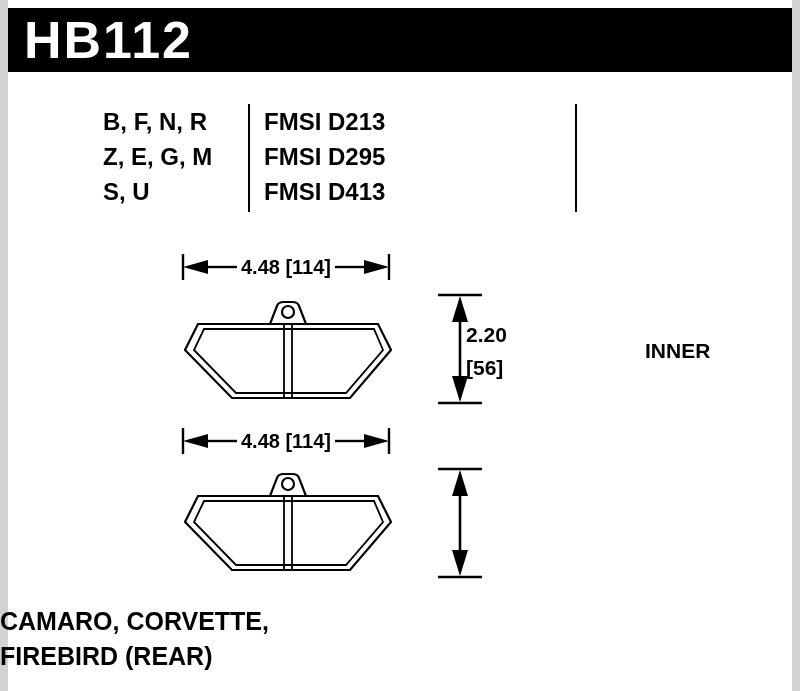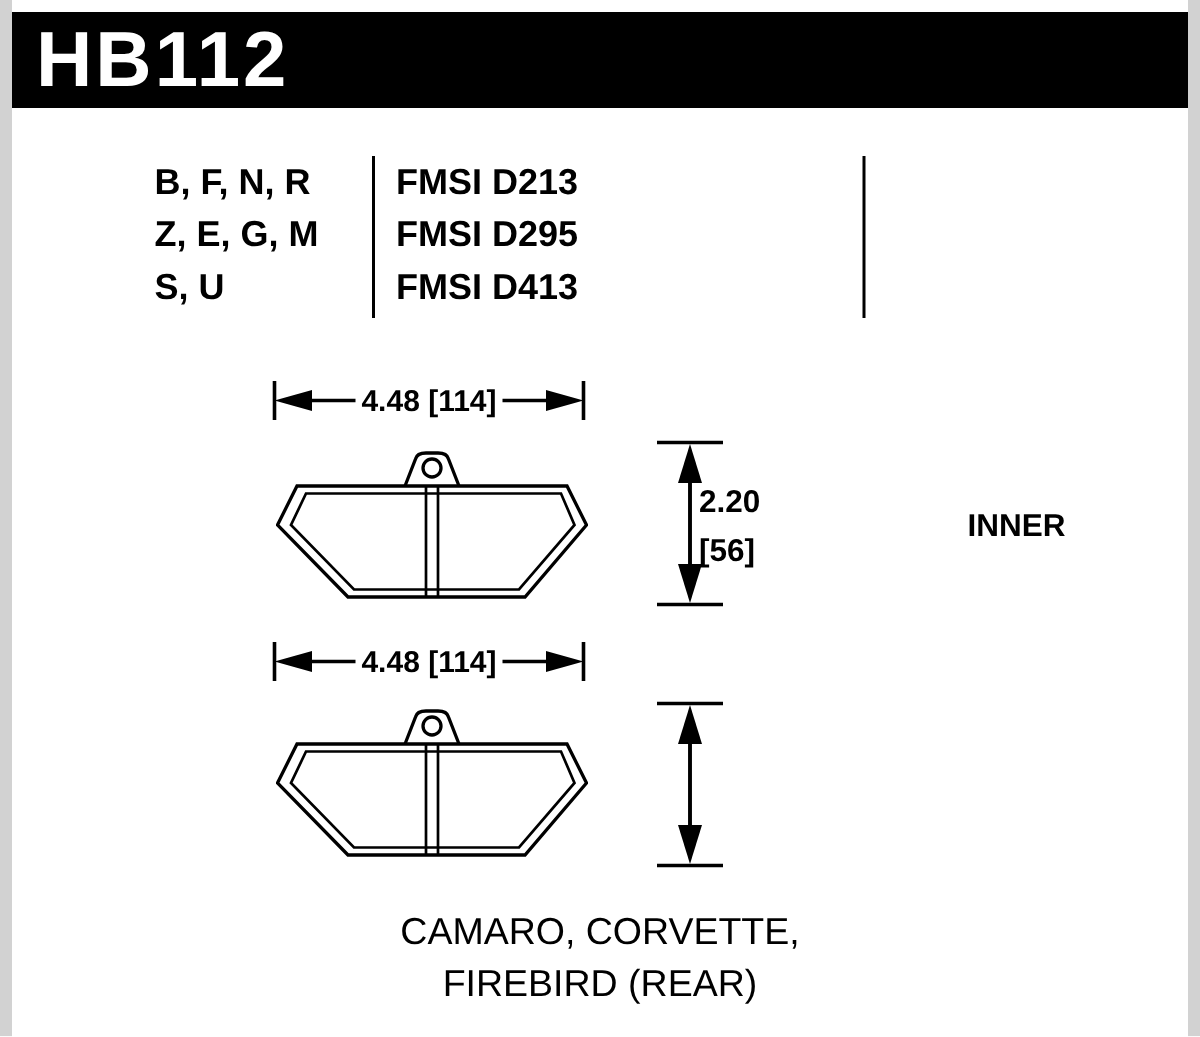--- a/index.html
+++ b/index.html
@@ -72,21 +72,21 @@
   .side-label {
     position:absolute; left:598px; font-size:21px; font-weight:700;
     line-height:33px;
     margin-left:47px;
   }
   .side-label.one { top:334px; }
   .side-label.two { top:508px; }
 
   .application {
     position:absolute; left:0; right:0; top:604px;
-    text-align:center; font-size:25px; font-weight:400; line-height:35px;
+    text-align:left; font-size:25px; font-weight:700; line-height:35px;
   }
 </style>
 </head>
 <body>
 
 <div class="page">
 
   <div class="edge-strip left"></div>
   <div class="edge-strip right"></div>
 

